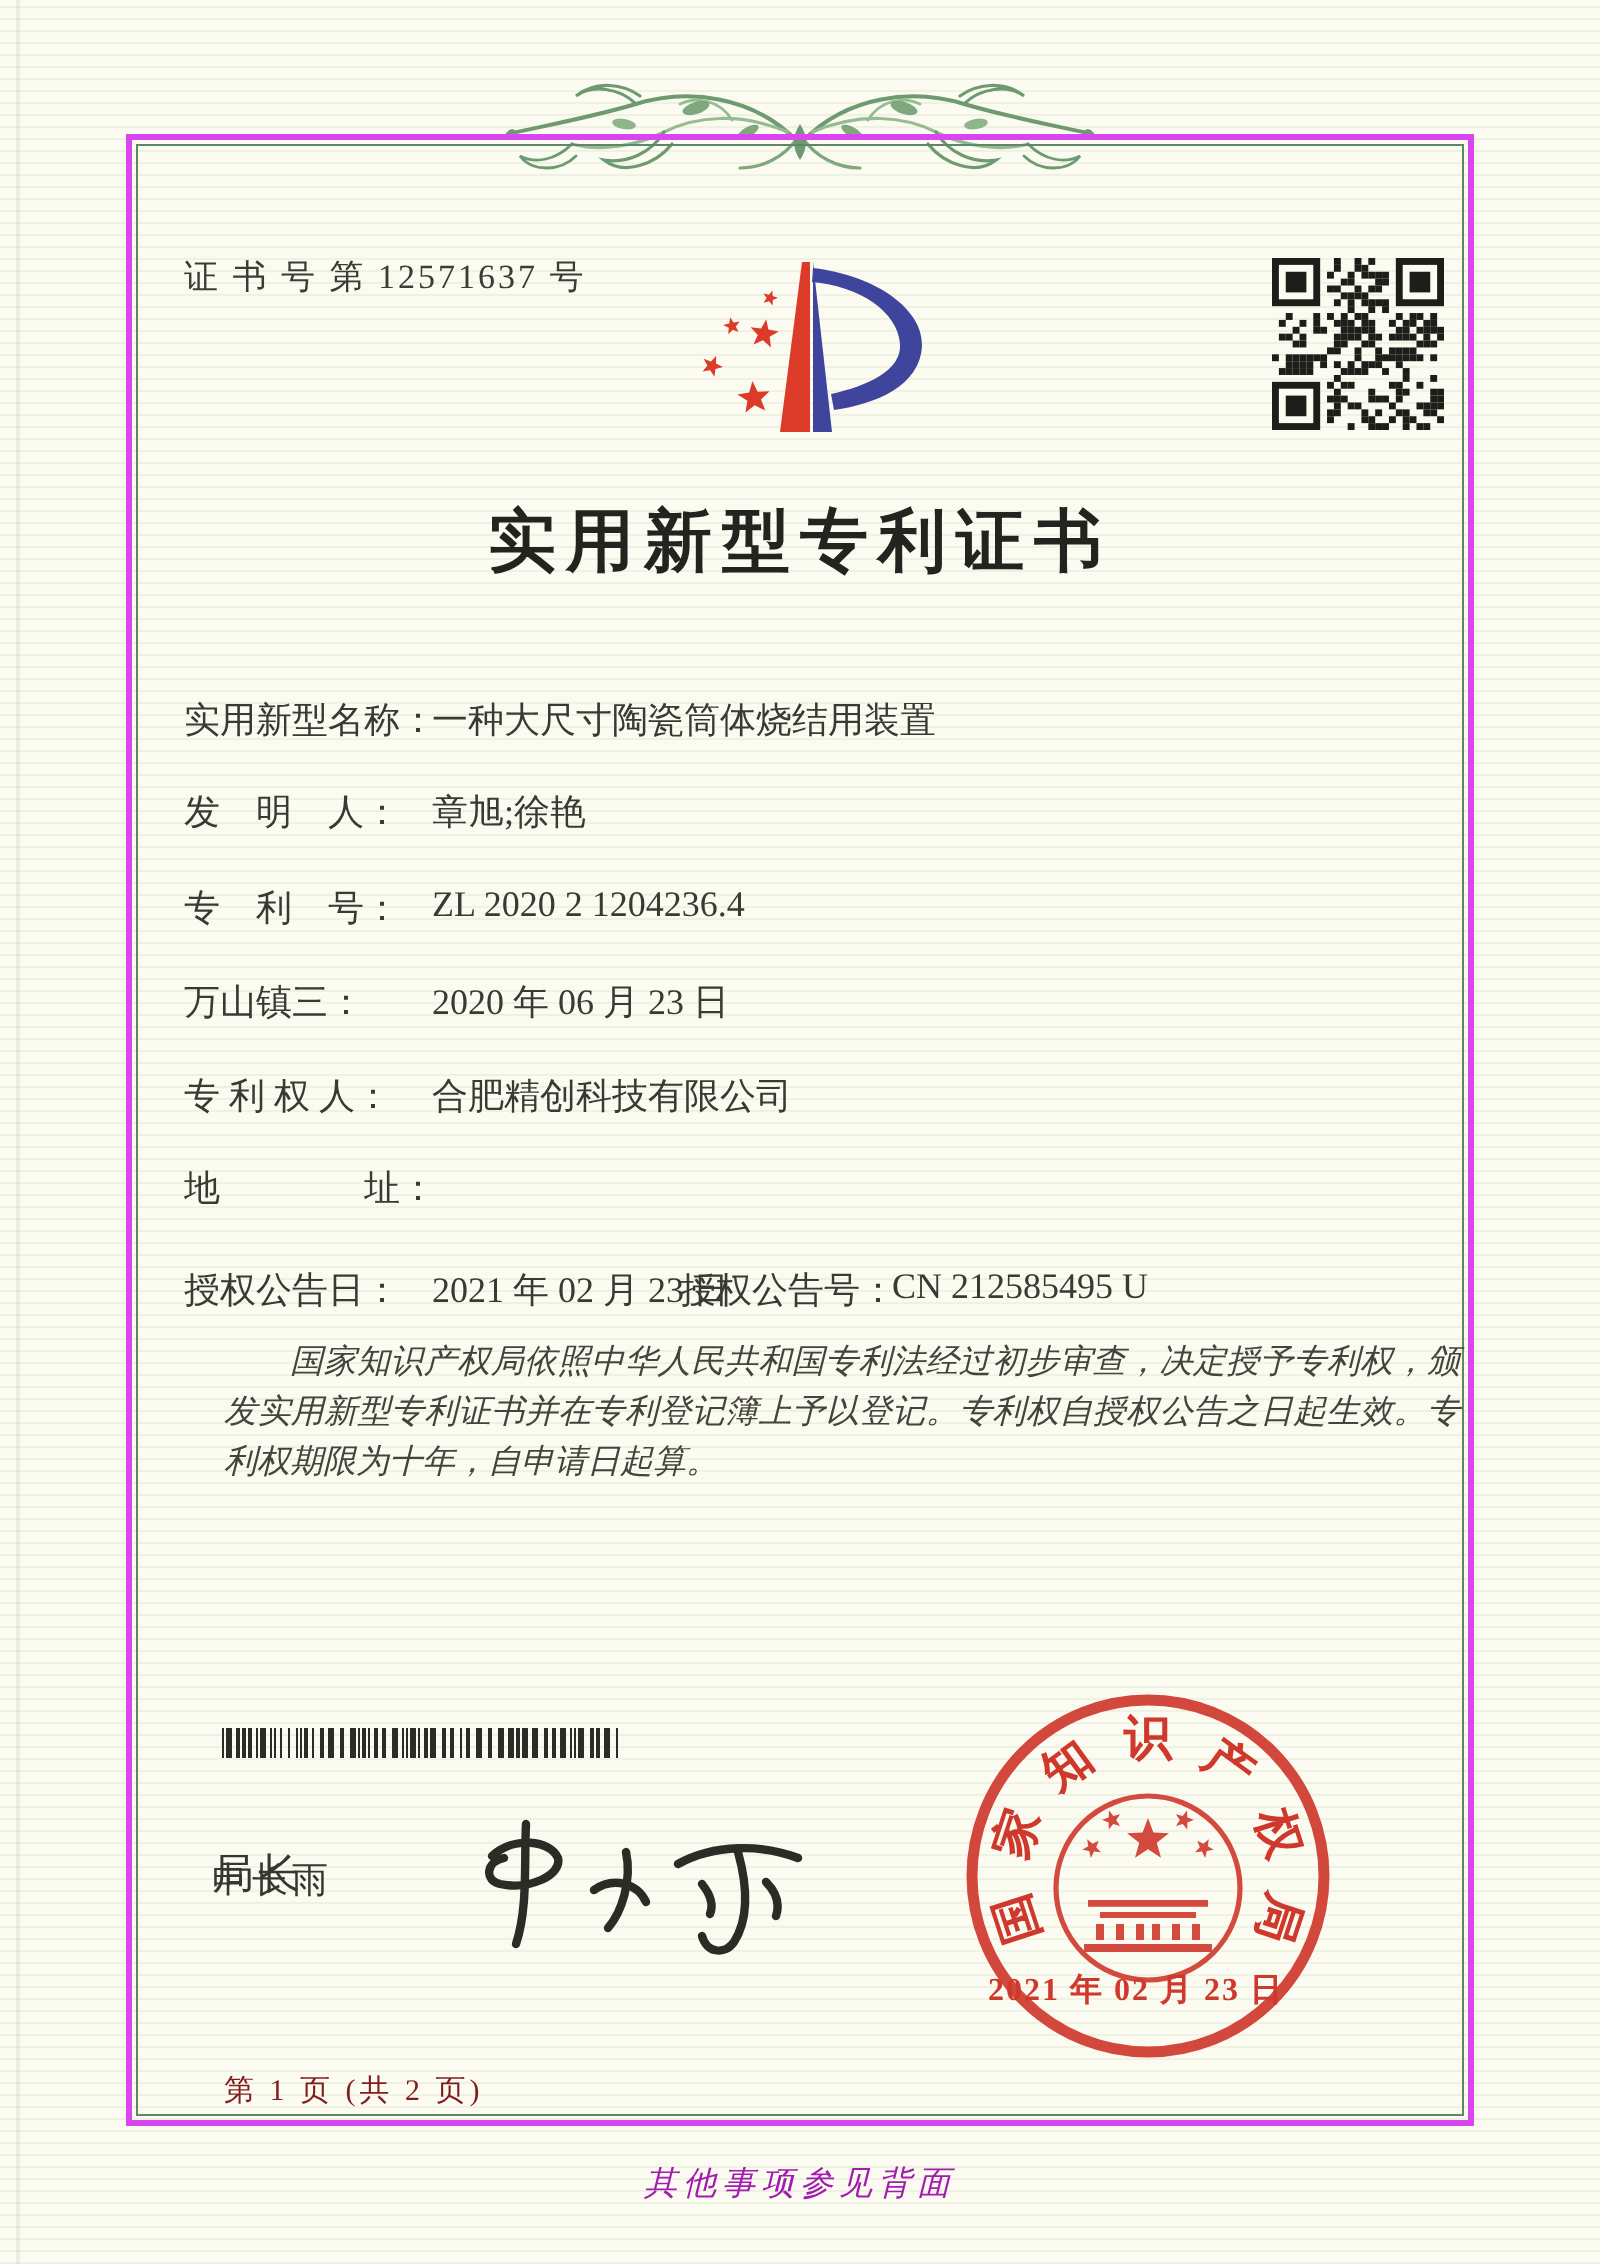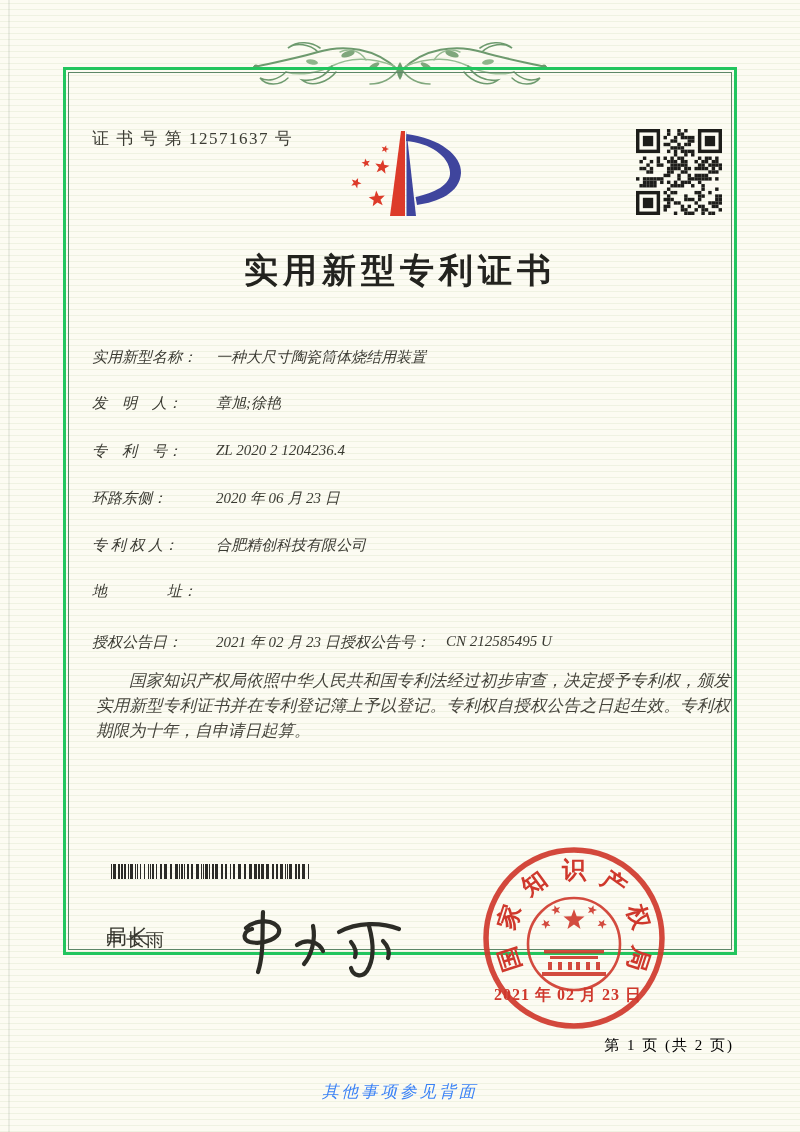--- a/index.html
+++ b/index.html
@@ -13,63 +13,63 @@
       rgba(252,251,242,0) 1px, rgba(252,251,242,0) 6px);
     color:#35352f;
     overflow:hidden;
   }
   .scan-edge {
     position:absolute; left:8px; top:0; width:2px; height:100%;
     background:rgba(90,110,90,0.10);
   }
   
   .frame {
-    position:absolute; left:63px; top:67px; width:674px; height:888px;
-    border:3px solid #22c55e;
+    position:absolute; left:63px; top:67px; width:674px; height:996px;
+    border:3px solid #d946ef;
   }
   .frame-inner {
     position:absolute; left:2px; top:2px; right:2px; bottom:2px;
     border:1px solid #5d8767;
   }
   .abs { position:absolute; }
 
   .cert-no { left:26px; top:57px; font-size:17px; letter-spacing:1.5px; color:#3c3c34; }
 
   .page-title {
     left:0; right:0; top:178px; text-align:center;
     font-size:34px; font-weight:bold; letter-spacing:5px; color:#23231f;
   }
 
-  .field-row { left:0; right:0; height:24px; font-size:15px; color:#3a3a32;font-style:italic; }
+  .field-row { left:0; right:0; height:24px; font-size:18px; color:#3a3a32; }
   .field-label { position:absolute; left:26px; top:0; white-space:pre; }
   .field-value { position:absolute; left:150px; top:0; white-space:pre; }
   .field-label2 { position:absolute; left:274px; top:0; white-space:pre; }
   .field-value2 { position:absolute; left:380px; top:0; white-space:pre;text-align:center; }
 
   .body-text {
     left:30px; top:598px; width:634px;
     font-size:16.5px; line-height:25px; color:#45443c;
     font-style:italic; text-align:justify;
   }
-  .body-text p { text-indent:2em; }
+  .body-text p { text-indent:2em;margin-left:16px; }
 
   .director-label { left:40px; top:853px; font-size:21px; letter-spacing:2px; color:#37372f; }
   .director-name  { left:40px; top:858px; font-size:18px; letter-spacing:2px; color:#37372f; }
 
   .seal-date {
     left:412px; top:915px; width:180px; text-align:center;
     font-size:16px; color:#cf382c; font-weight:bold; letter-spacing:1px;
     white-space:pre;
   }
 
-  .page-info { left:0; right:0; top:966px; text-align:right; font-size:15px; letter-spacing:2px; color:#000000;padding-left:46px; }
+  .page-info { left:0; right:0; top:966px; text-align:left; font-size:15px; letter-spacing:2px; color:#7f1d1d;padding-left:46px; }
 
   .back-note {
     position:absolute; left:0; right:0; top:1081px; text-align:center;
-    font-size:16.5px; font-style:italic; letter-spacing:3px; color:#3b82f6;
+    font-size:16.5px; font-style:italic; letter-spacing:3px; color:#a21caf;
   }
   svg text { font-family:"Liberation Serif","DejaVu Serif",serif; }
 </style>
 </head>
 <body>
 
 <div class="scan-edge"></div>
 
 <svg class="abs" style="left:248px; top:36px;" width="304" height="64" viewBox="0 0 304 64">
   <g id="orn-wing" stroke="#6d9a6e" fill="none" stroke-width="2" stroke-linecap="round">
@@ -328,21 +328,21 @@
   </div>
   <div class="abs field-row" style="top:324px">
     <span class="field-label">发　明　人：</span>
     <span class="field-value">章旭;徐艳</span>
   </div>
   <div class="abs field-row" style="top:372px">
     <span class="field-label">专　利　号：</span>
     <span class="field-value">ZL 2020 2 1204236.4</span>
   </div>
   <div class="abs field-row" style="top:419px">
-    <span class="field-label">环路东侧：</span>
+    <span class="field-label">万山镇三：</span>
     <span class="field-value">2020 年 06 月 23 日</span>
   </div>
   <div class="abs field-row" style="top:466px">
     <span class="field-label">专 利 权 人：</span>
     <span class="field-value">合肥精创科技有限公司</span>
   </div>
   <div class="abs field-row" style="top:512px">
     <span class="field-label">地　　　　址：</span>
   </div>
   <div class="abs field-row" style="top:563px">

